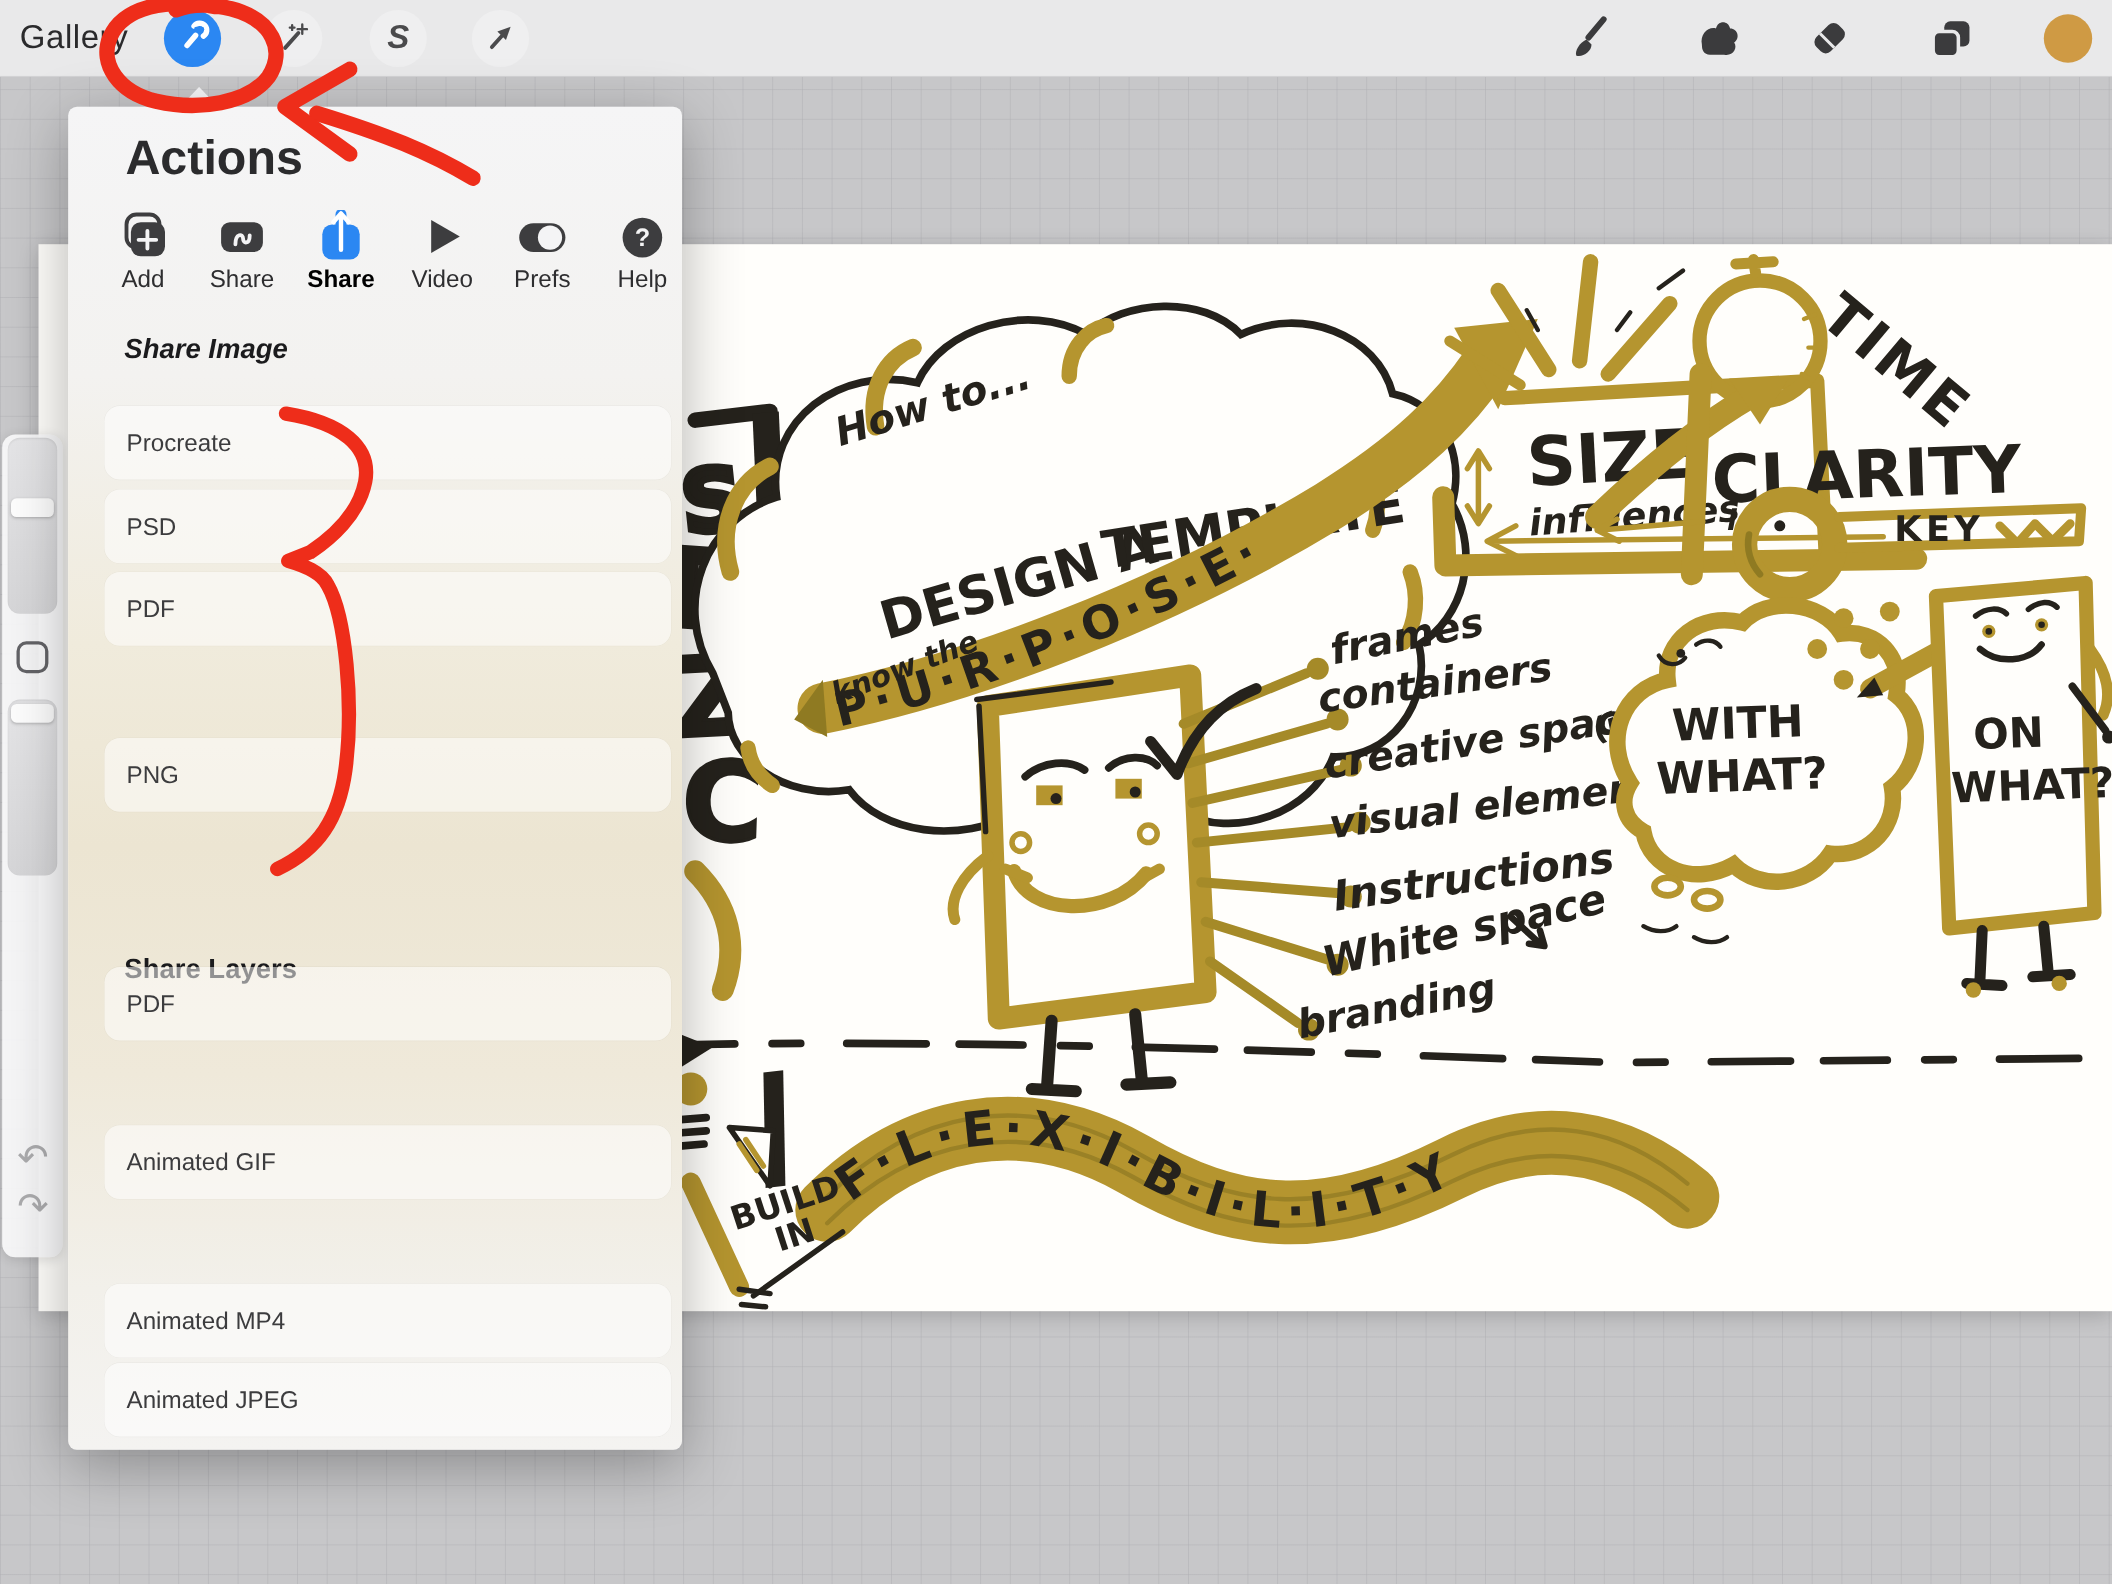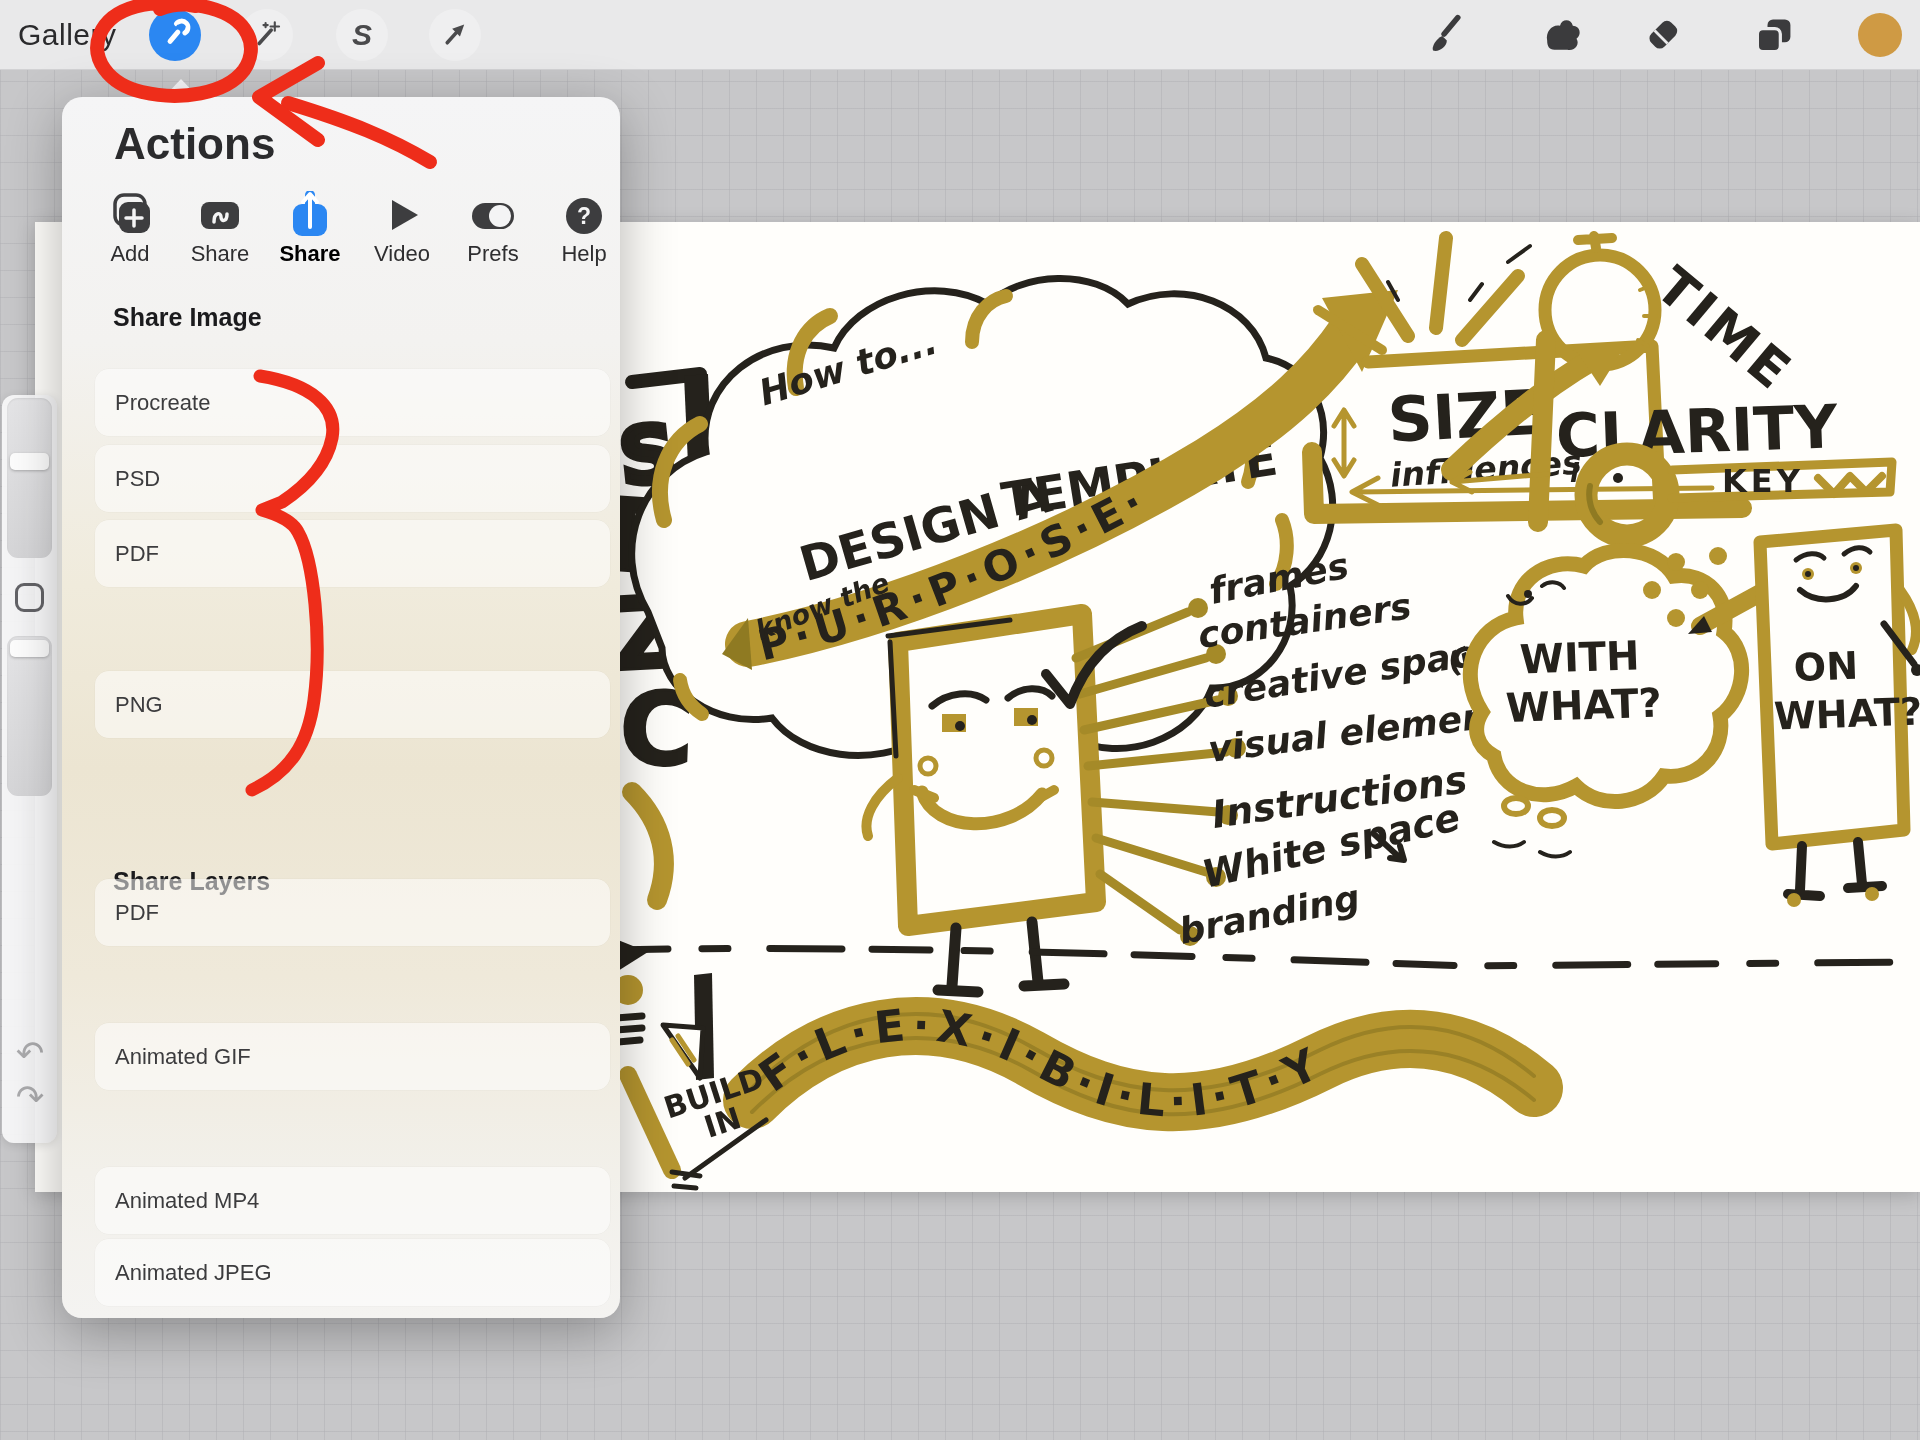--- a/index.html
+++ b/index.html
@@ -61,33 +61,33 @@
   #size-track { top:3px; } #opacity-track { top:241px; }
   .slider-handle { left:8px; width:39px; height:17px; border-radius:5px; background:#fdfdfd;
     box-shadow:0 1px 3px rgba(0,0,0,.25); }
   #size-handle { top:58px; } #opacity-handle { top:245px; }
   #modify-btn { left:13px; top:188px; width:29px; height:29px; border:3px solid #636367; border-radius:9px; }
   .histbtn { left:8px; width:40px; height:40px; font-size:34px; color:#ababad; line-height:40px; text-align:center; }
   #undo-btn { top:638px; } #redo-btn { top:682px; }
 
   
   #panel {
-    left:62px; top:97px; width:558px; height:1221px; border-radius:20px;
+    left:62px; top:97px; width:558px; height:1221px; border-radius:8px;
     background:linear-gradient(180deg,#f5f5f6 0%,#f3f2f0 20%,#f0ebdc 40%,#ece5d2 55%,#efe9da 72%,#f2f0ea 88%,#f4f3f1 100%);
     box-shadow:0 14px 55px rgba(0,0,0,.30);
   }
   #panel-notch { left:163px; top:79px; width:36px; height:19px; background:#f4f4f6;
     clip-path:polygon(50% 0,0 100%,100% 100%); }
   #panel-title { left:52px; top:22px; font-size:44px; font-weight:bold; color:#2b2b2d; }
   .tab { top:94px; width:92px; text-align:center; }
   .tab .ticon { width:48px; height:48px; margin:0 auto; }
   .tab .tlabel { font-size:22px; color:#2e2e30; margin-top:2px; }
   .tab.selected .tlabel { font-weight:bold; color:#000; }
   .sec-header { left:51px; font-size:25px; font-weight:bold; color:#1b1b1d; }
-  #share-image-header { top:206px; } #share-layers-header { top:726px;margin-top:44px; }
+  #share-image-header { top:206px;font-style:italic; } #share-layers-header { top:726px;margin-top:44px; }
   .prow { left:33px; width:515px; height:67px; border-radius:14px;
     background:rgba(255,255,255,.52);
     box-shadow:0 0 0 .5px rgba(0,0,0,.035);
     font-size:22px; color:#3c3c3e; line-height:67px; padding-left:20px; }
 
   
   #annotations { left:0; top:0; width:1920px; height:1440px; pointer-events:none; }
 </style>
 </head>
 <body>

